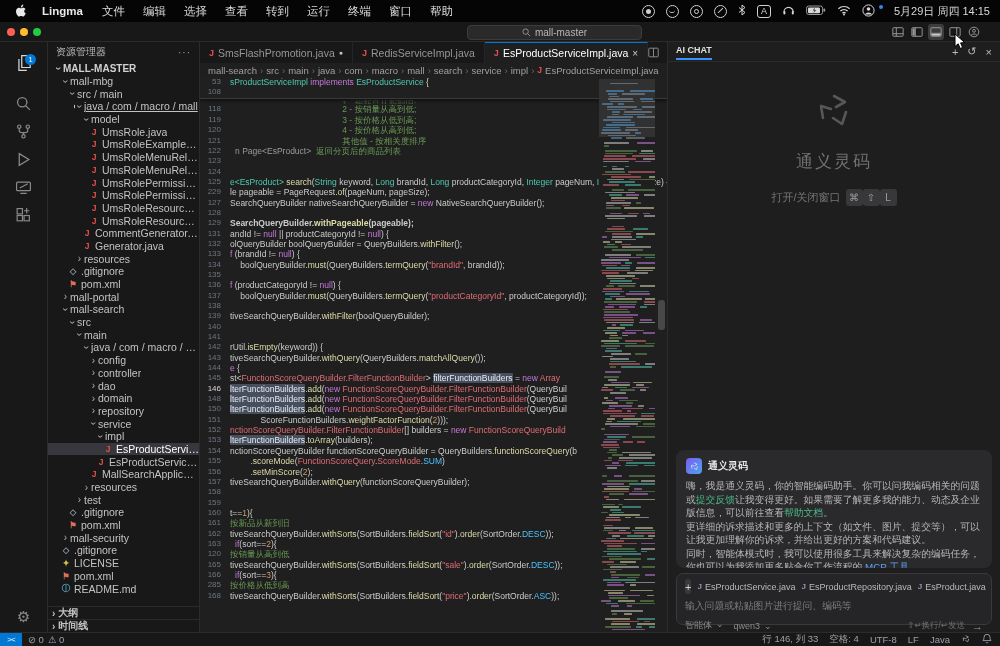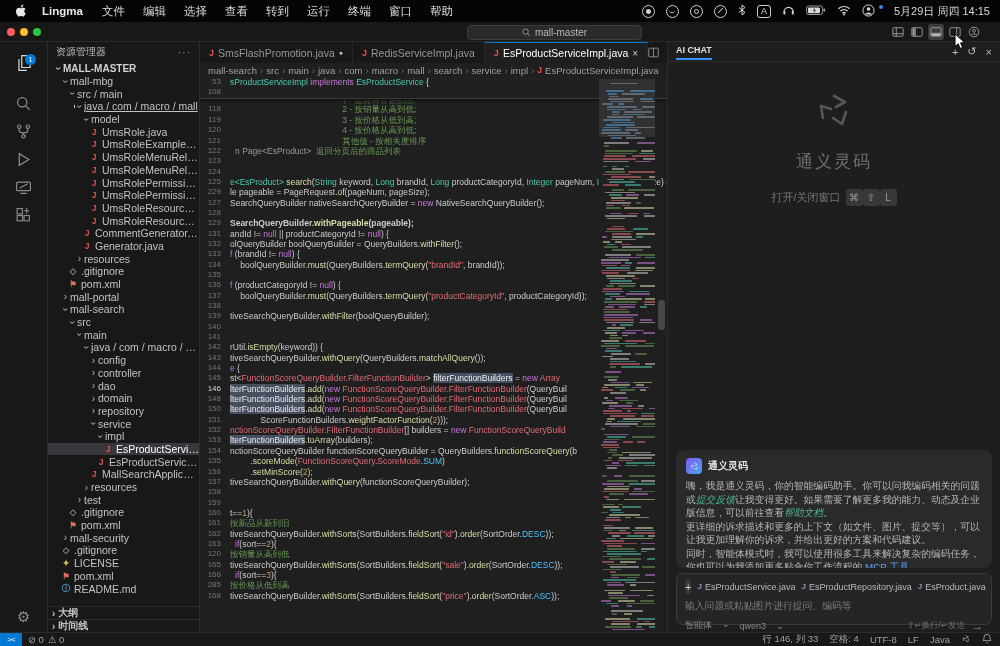--- a/index.html
+++ b/index.html
@@ -91,32 +91,32 @@
   .w-short{margin-top:16px;display:flex;align-items:center;justify-content:center;gap:5px;color:#757575;font-size:11px;}
   .keycap{display:inline-flex;width:17px;height:17px;background:#38383a;border-radius:3px;color:#9d9d9d;font-size:10px;
     align-items:center;justify-content:center;}
   .msg-card{position:absolute;left:8px;right:8px;top:408px;height:118px;background:#2a2a2d;border-radius:8px;padding:8px 10px;overflow:hidden;}
   .msg-head{display:flex;align-items:center;gap:6px;margin-bottom:5px;}
   .avatar{width:16px;height:16px;border-radius:4px;background:linear-gradient(135deg,#7b5cf0,#4aa3f0);
     display:flex;align-items:center;justify-content:center;}
   .msg-author{font-size:10px;color:#e6e6e6;font-weight:bold;}
   .msg-body{font-size:9.8px;line-height:13.5px;color:#b6b6b6;}
   .msg-body p{margin:0;}
-  .lnk-green{color:#4db887;font-style:italic;}
+  .lnk-green{color:#4db887;}
   .lnk-blue{color:#5ca0f2;}
   .input-card{position:absolute;left:8px;right:8px;top:531px;height:52px;background:#252528;border:1px solid #3a3a3c;
     border-radius:7px;padding:5px 8px;}
   .chips{display:flex;align-items:center;gap:6px;}
   .addbtn{width:15px;height:15px;border-radius:3px;background:#3a3a3d;color:#cfcfcf;font-size:11px;display:flex;
     align-items:center;justify-content:center;}
   .chip{display:flex;align-items:center;gap:3px;font-size:9px;color:#b9b9b9;}
   .chip .cj{color:#8f98b8;font-weight:bold;font-size:8px;}
   .in-ph{margin-top:6px;font-size:9.8px;color:#7d7d7d;}
   .in-foot{margin-top:6px;display:flex;align-items:center;font-size:9px;color:#8a8a8a;gap:10px;}
-  .in-foot .dd{display:flex;align-items:flex-start;gap:10px;}
+  .in-foot .dd{display:flex;align-items:flex-start;gap:4px;}
   .in-foot .right{margin-left:auto;display:flex;align-items:center;gap:7px;font-size:8.5px;color:#6f6f6f;}
   .send{color:#9a9a9a;font-size:11px;}
 
   
   .statusbar{position:absolute;left:0;bottom:0;width:1000px;height:14px;background:#181818;border-top:1px solid #2b2b2b;
     display:flex;align-items:center;font-size:9.5px;color:#9da0a2;}
   .remote{width:22px;height:14px;background:#0078d4;color:#fff;font-size:8px;display:flex;align-items:center;
     justify-content:center;letter-spacing:-1px;flex:none;}
   .sb-left{display:flex;align-items:center;gap:4px;padding-left:6px;}
   .sb-right{margin-left:auto;display:flex;align-items:center;gap:11px;padding-right:8px;white-space:nowrap;}

